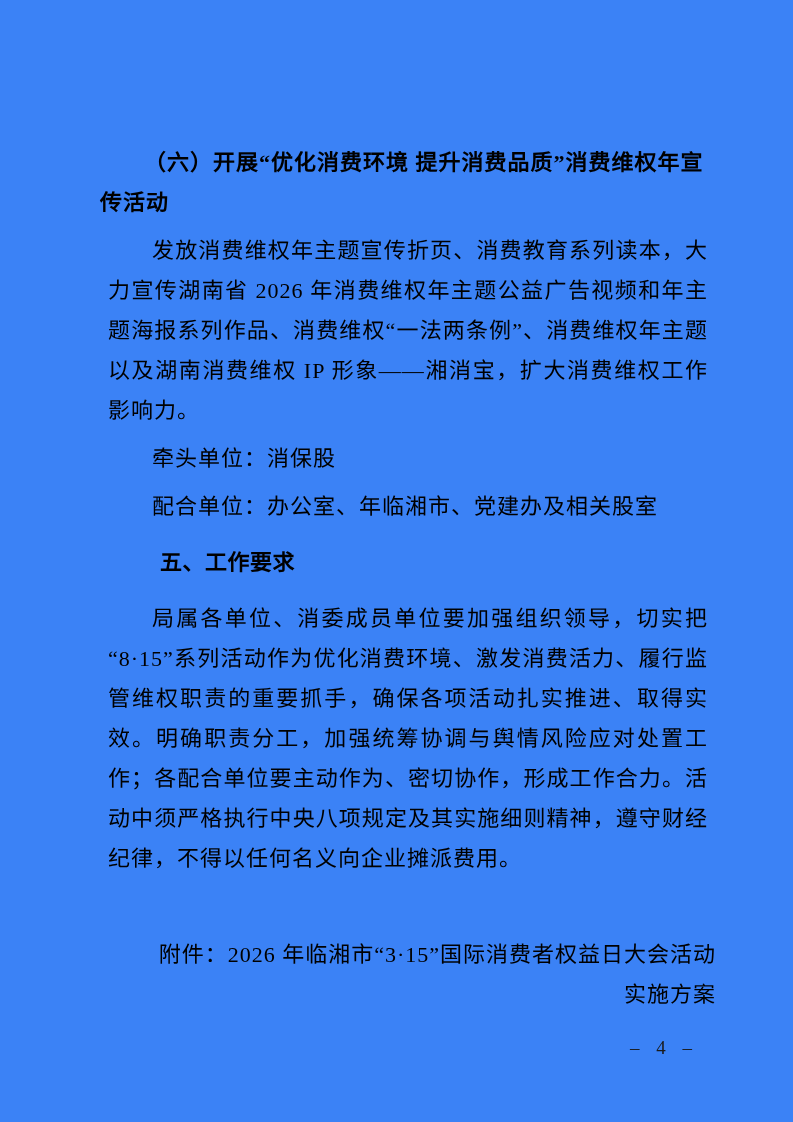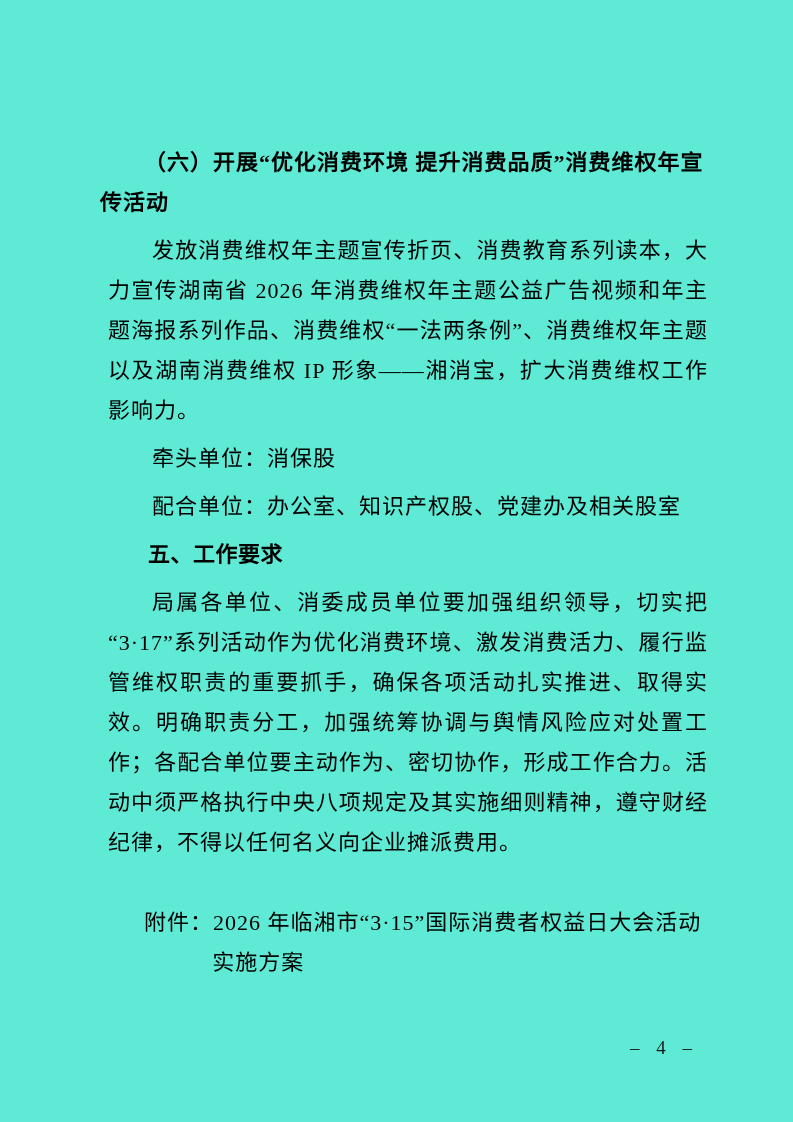--- a/index.html
+++ b/index.html
@@ -4,21 +4,21 @@
 <style>
   html, body {
     margin: 0;
     padding: 0;
     background: #ffffff;
   }
   .page {
     position: relative;
     width: 793px;
     height: 1122px;
-    background: #5eead4;
+    background: #3b82f6;
     color: #000000;
     overflow: hidden;
     font-family: "Liberation Serif", "DejaVu Serif", serif;
   }
   .content {
     position: absolute;
     left: 100px;
     top: 143px;
     width: 616px;
   }
@@ -34,35 +34,35 @@
     text-align-last: left;
   }
   .heading-kai {
     font-weight: bold;
     margin: 0;
     text-indent: 2em;
     font-family: "Liberation Serif", "DejaVu Serif", serif;
   }
   .heading-hei {
     font-weight: bold;
-    margin: 4px;
+    margin: 16px;
     text-indent: 2em;
     font-family: "Liberation Sans", "DejaVu Sans", sans-serif;
     letter-spacing: 0.5px;
   }
   .unit-line {
     margin: 8px;
     text-indent: 2em;
     white-space: nowrap;
   }
   .attachment {
-    margin: 40px 0 0 0;
+    margin: 56px 0 0 0;
     padding-left: 5.1em;
     text-indent: -3.1em;
-    text-align: left;
+    text-align: right;
   }
   .page-number {
     position: absolute;
     top: 1036px;
     right: 95px;
     font-size: 19px;
     line-height: 24px;
     letter-spacing: 6px;
     color: #1a1a1a;
     font-family: "Liberation Serif", "DejaVu Serif", serif;
@@ -73,25 +73,25 @@
 
 <div class="page">
   <div class="content">
 
     <h3 class="line heading-kai">（六）开展“优化消费环境 提升消费品质”消费维权年宣传活动</h3>
 
     <p class="line para">发放消费维权年主题宣传折页、消费教育系列读本，大力宣传湖南省 2026 年消费维权年主题公益广告视频和年主题海报系列作品、消费维权“一法两条例”、消费维权年主题以及湖南消费维权 IP 形象——湘消宝，扩大消费维权工作影响力。</p>
 
     <p class="line unit-line">牵头单位：消保股</p>
 
-    <p class="line unit-line">配合单位：办公室、知识产权股、党建办及相关股室</p>
+    <p class="line unit-line">配合单位：办公室、年临湘市、党建办及相关股室</p>
 
     <h3 class="line heading-hei">五、工作要求</h3>
 
-    <p class="line para">局属各单位、消委成员单位要加强组织领导，切实把“3·17”系列活动作为优化消费环境、激发消费活力、履行监管维权职责的重要抓手，确保各项活动扎实推进、取得实效。明确职责分工，加强统筹协调与舆情风险应对处置工作；各配合单位要主动作为、密切协作，形成工作合力。活动中须严格执行中央八项规定及其实施细则精神，遵守财经纪律，不得以任何名义向企业摊派费用。</p>
+    <p class="line para">局属各单位、消委成员单位要加强组织领导，切实把“8·15”系列活动作为优化消费环境、激发消费活力、履行监管维权职责的重要抓手，确保各项活动扎实推进、取得实效。明确职责分工，加强统筹协调与舆情风险应对处置工作；各配合单位要主动作为、密切协作，形成工作合力。活动中须严格执行中央八项规定及其实施细则精神，遵守财经纪律，不得以任何名义向企业摊派费用。</p>
 
     <p class="line attachment">
       <span>附件：</span><span>2026 年临湘市“3·15”国际消费者权益日大会活动实施方案</span>
     </p>
 
   </div>
 
   <div class="page-number">– 4 –</div>
 </div>
 

